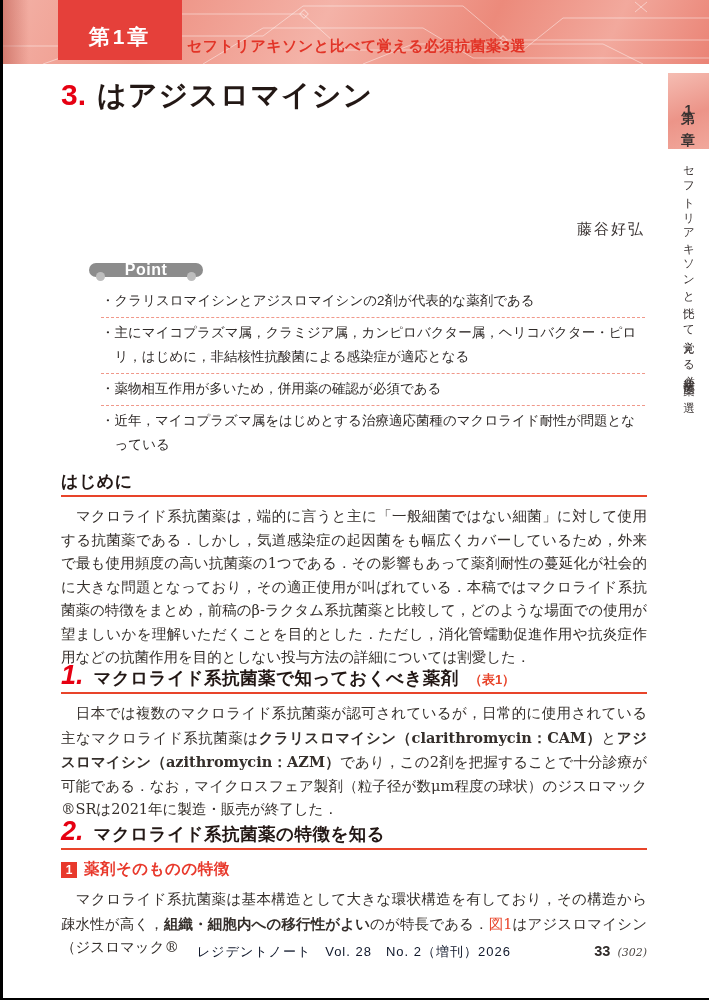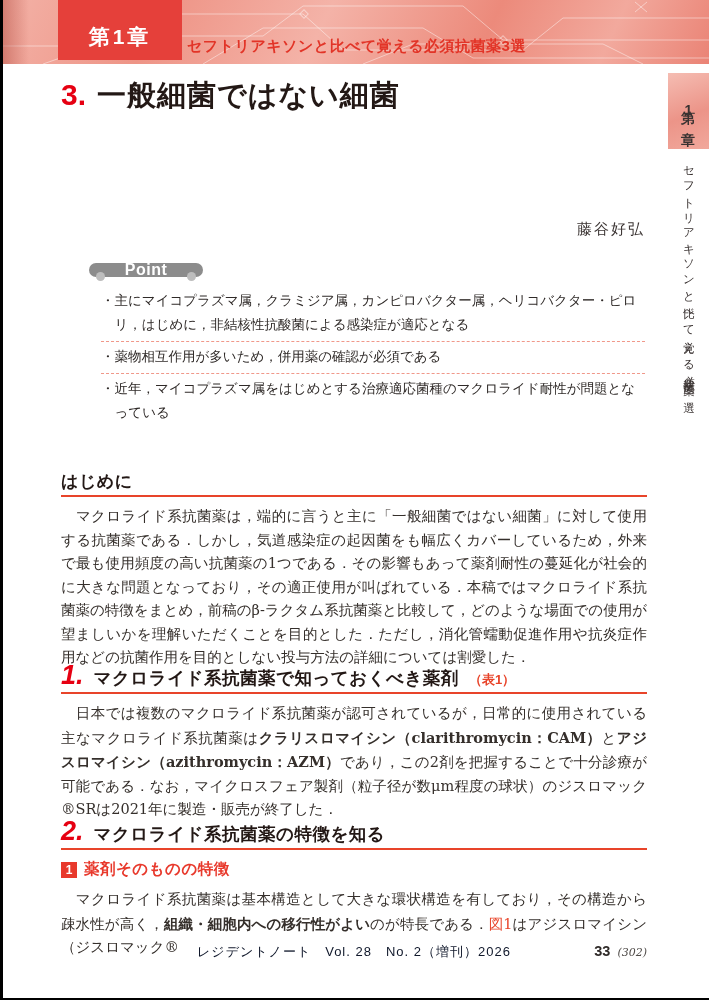--- a/index.html
+++ b/index.html
@@ -92,39 +92,40 @@
       </svg>
       <div class="band-shade"></div>
       <div class="chapter-box">
         <span>第1章</span>
       </div>
       <div class="band-subtitle">セフトリアキソンと比べて覚える必須抗菌薬3選</div>
     </header>
 
     <h1 class="title">
       <span class="title-num">3.</span>
-      <span class="title-text">一般細菌ではない細菌</span>
+      <span class="title-text">はアジスロマイシン</span>
     </h1>
 
     <aside class="side-tab">
       <span>第1章</span>
     </aside>
     <div class="side-sub">
       <span>セフトリアキソンと比べて覚える必須抗菌薬3選</span>
     </div>
 
     <div class="author">藤谷好弘</div>
 
     <section class="point">
       <div class="pill">
         <span class="dot l"></span>
         <span class="label">Point</span>
         <span class="dot r"></span>
       </div>
       <ul>
+        <li>・クラリスロマイシンとアジスロマイシンの2剤が代表的な薬剤である</li>
         <li>・主にマイコプラズマ属，クラミジア属，カンピロバクター属，ヘリコバクター・ピロリ，はじめに，非結核性抗酸菌による感染症が適応となる</li>
         <li>・薬物相互作用が多いため，併用薬の確認が必須である</li>
         <li>・近年，マイコプラズマ属をはじめとする治療適応菌種のマクロライド耐性が問題となっている</li>
       </ul>
     </section>
 
     <section class="sec sec-intro">
       <div class="sec-head">
         <h2 class="h-plain">はじめに</h2>
       </div>

